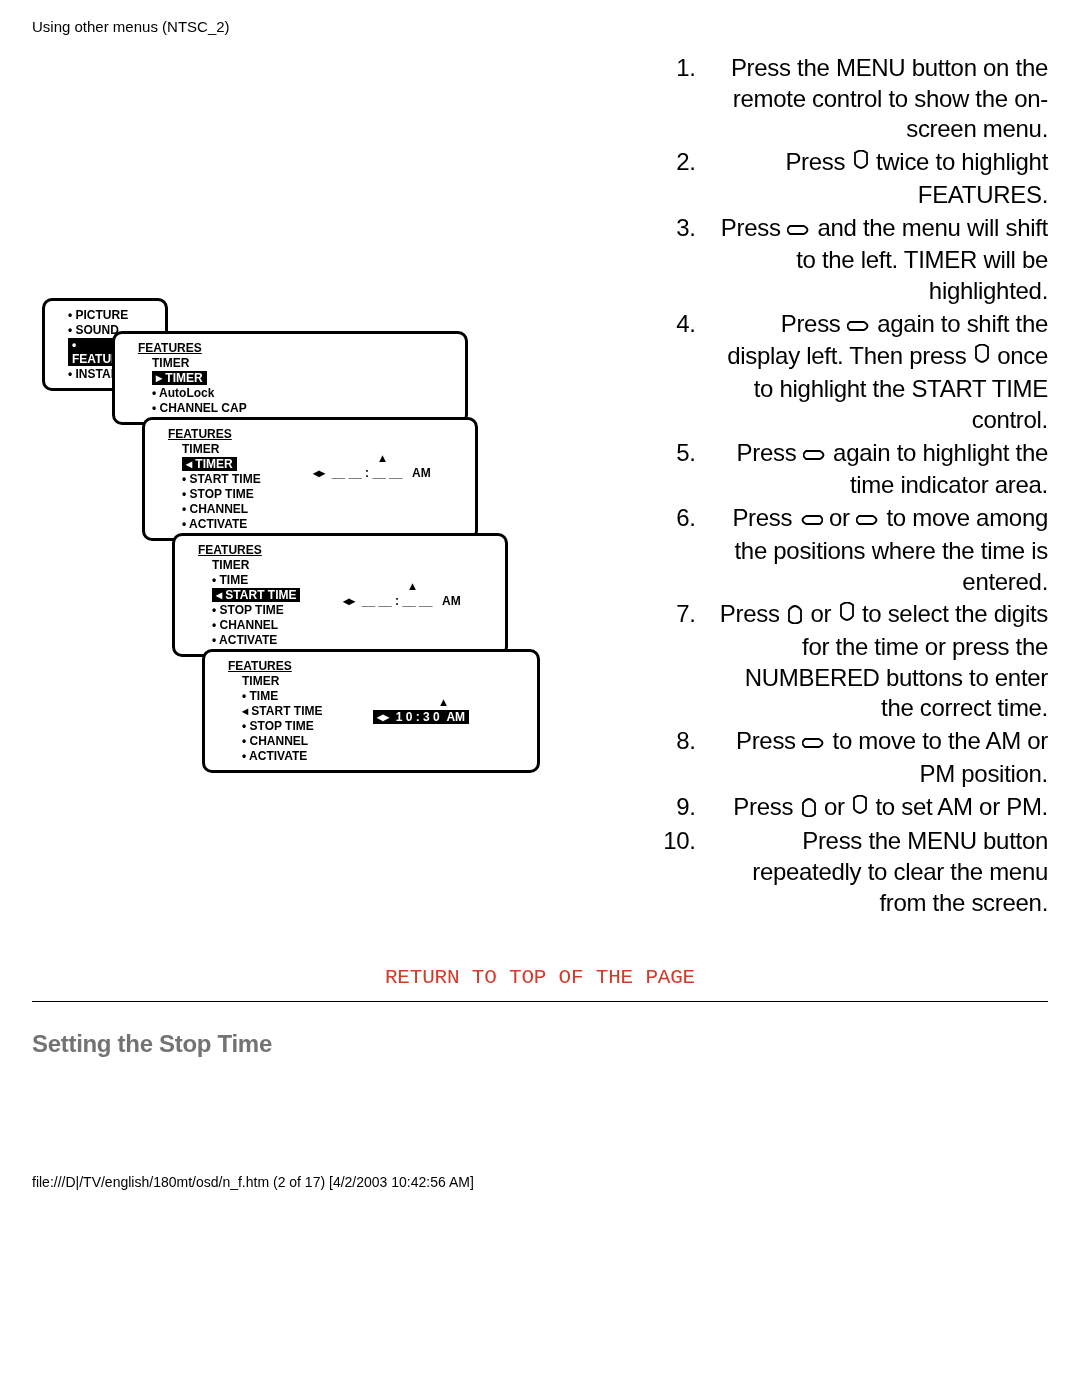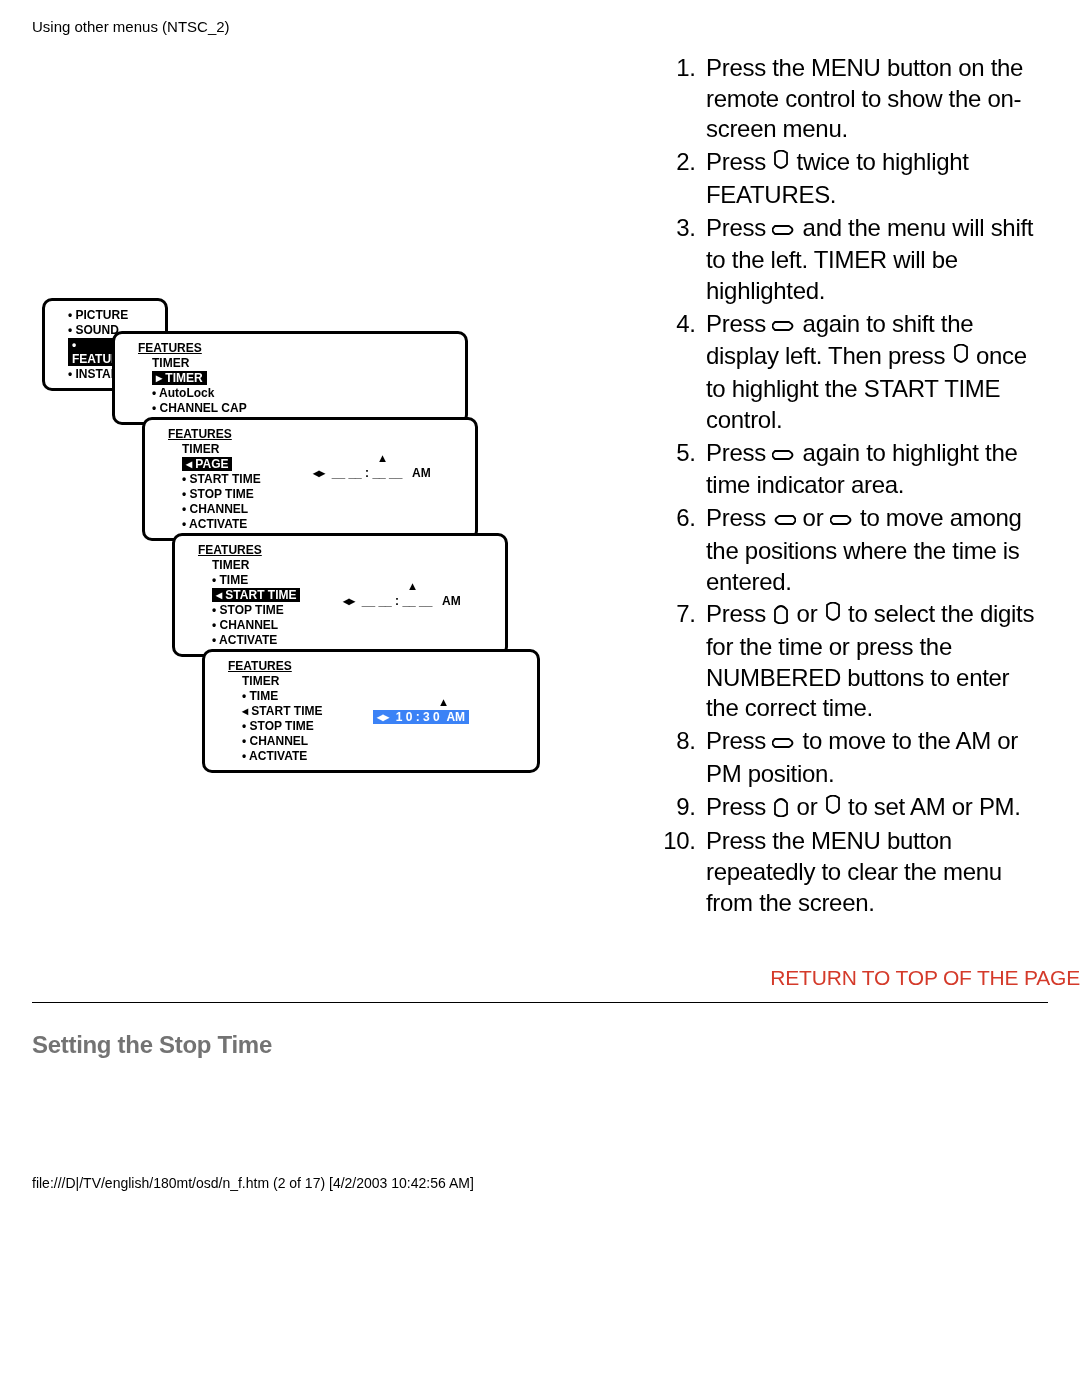--- a/index.html
+++ b/index.html
@@ -22,20 +22,21 @@
       align-items: flex-start;
       gap: 30px;
     }
     .left-col {
       flex: 1;
       padding-top: 75px;
     }
     .right-col {
       width: 388px;
       padding-top: 0;
+      text-align: right;
     }
     .intro {
       font-size: 24px;
       line-height: 1.3;
       margin-bottom: 30px;
       letter-spacing: -0.3px;
     }
     .menu-image {
       margin-top: 180px;
       margin-left: 10px;
@@ -60,45 +61,46 @@
       background: #000;
       color: #fff;
       display: inline-block;
       padding: 0 4px;
     }
     .indent1 { padding-left: 14px; }
     .flex-row { display:flex; }
     .col-a { width: 145px; }
     .col-b { flex:1; }
     .time-box {
-      background:#3b82f6; color:#fff; padding: 0 4px; font-weight:bold;
+      background:#000000; color:#fff; padding: 0 4px; font-weight:bold;
     }
     ol.steps {
       font-size: 24px;
       line-height: 1.28;
       padding-left: 42px;
       margin-top: 10px;
       letter-spacing: -0.3px;
     }
     ol.steps li {
       margin-bottom: 2px;
       padding-left: 4px;
     }
     .inline-icon {
       display: inline-block;
       vertical-align: -2px;
     }
     .return-link {
       display: block;
-      text-align: right;
+      text-align: center;
       color: #d43a2a;
       font-size: 21px;
       margin: 24px 0 12px 0;
       text-decoration: none;
       letter-spacing: -0.2px;
+      font-family: Liberation Mono, monospace;
     }
     hr.sep {
       border: none;
       border-top: 1px solid #000;
       margin: 4px 32px 20px 32px;
     }
     .section-heading {
       color: #737373;
       font-size: 24px;
       font-weight: bold;
@@ -139,21 +141,21 @@
               <div class="menu-line indent1">• CHANNEL CAP</div>
             </div>
           </div>
         </div>
 
         <div class="menu-screen s3">
           <div class="flex-row">
             <div class="col-a">
               <div class="menu-line"><u>FEATURES</u></div>
               <div class="menu-line indent1">TIMER</div>
-              <div class="menu-line indent1"><span class="inverted">◂ PAGE</span></div>
+              <div class="menu-line indent1"><span class="inverted">◂ TIMER</span></div>
               <div class="menu-line indent1">• START TIME</div>
               <div class="menu-line indent1">• STOP TIME</div>
               <div class="menu-line indent1">• CHANNEL</div>
               <div class="menu-line indent1">• ACTIVATE</div>
             </div>
             <div class="col-b" style="padding-top:24px;">
               <div class="menu-line" style="text-align:center;">▴</div>
               <div class="menu-line">◂▸ &nbsp;__ __ : __ __ &nbsp; AM</div>
             </div>
           </div>

